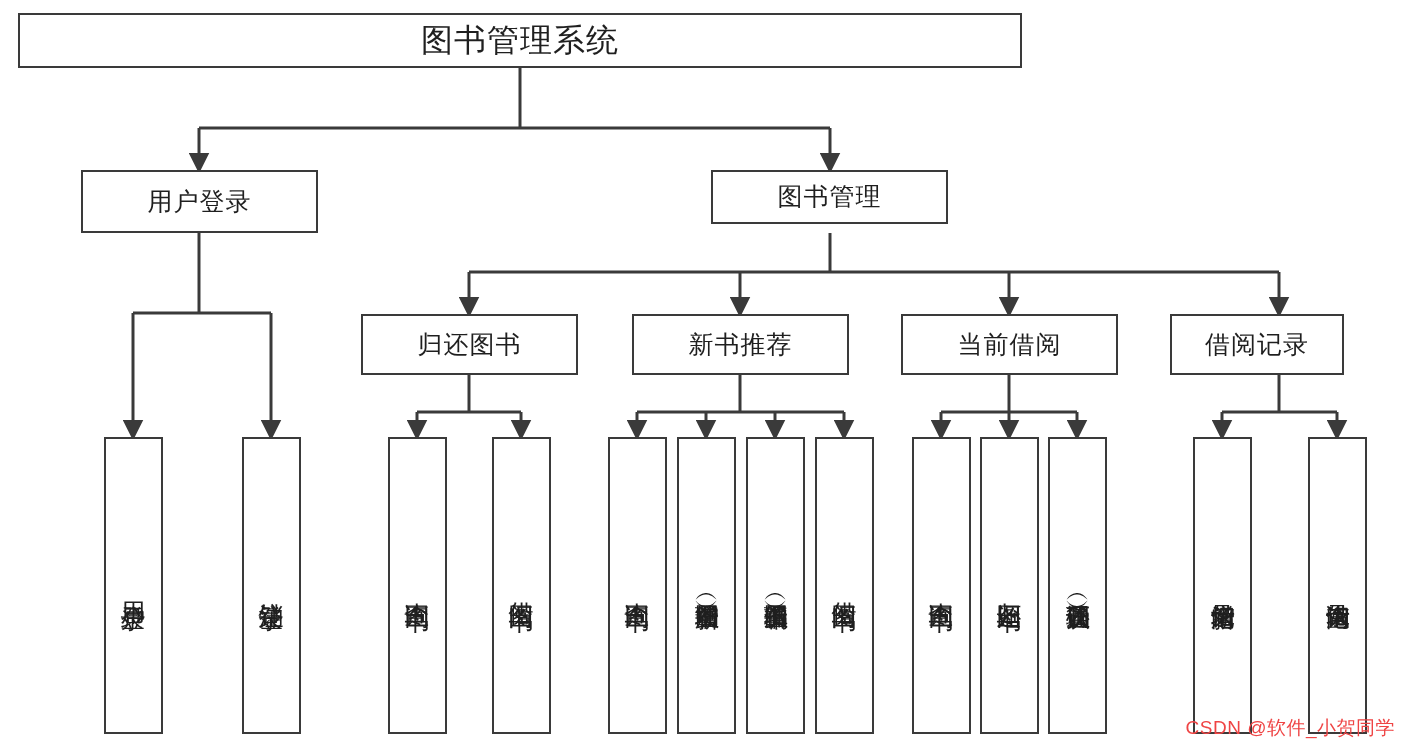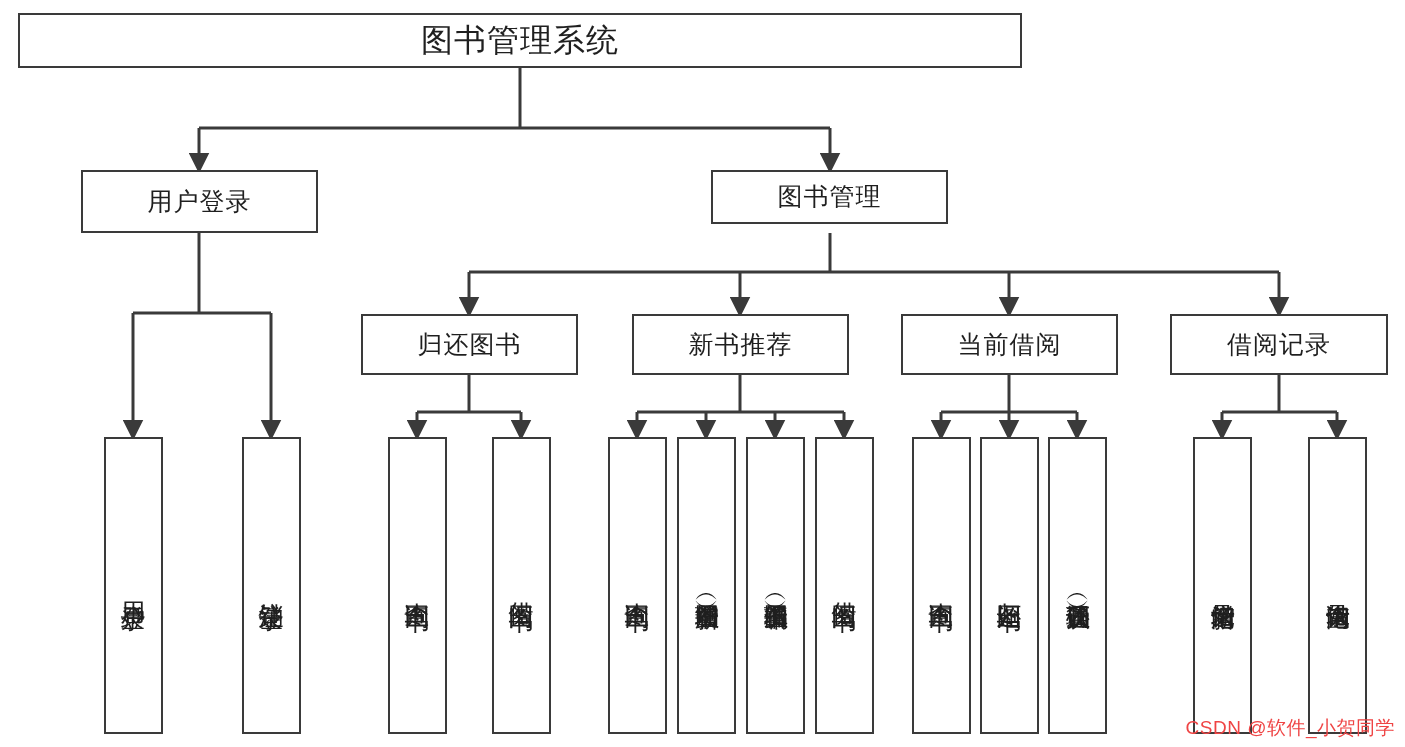--- a/index.html
+++ b/index.html
@@ -142,21 +142,21 @@
 
   <div class="node horiz" style="left:361px; top:314px; width:217px; height:61px;">
     <span>归还图书</span>
   </div>
   <div class="node horiz" style="left:632px; top:314px; width:217px; height:61px;">
     <span>新书推荐</span>
   </div>
   <div class="node horiz" style="left:901px; top:314px; width:217px; height:61px;">
     <span>当前借阅</span>
   </div>
-  <div class="node horiz" style="left:1170px; top:314px; width:218px; height:61px;align-items:center;">
+  <div class="node horiz" style="left:1170px; top:314px; width:174px; height:61px;align-items:center;">
     <span>借阅记录</span>
   </div>
 
   <div class="node leaf" style="left:104px; top:437px; width:59px; height:297px;">
     <span class="vlabel">用户登录</span>
   </div>
   <div class="node leaf" style="left:242px; top:437px; width:59px; height:297px;">
     <span class="vlabel">注销登录</span>
   </div>
 

